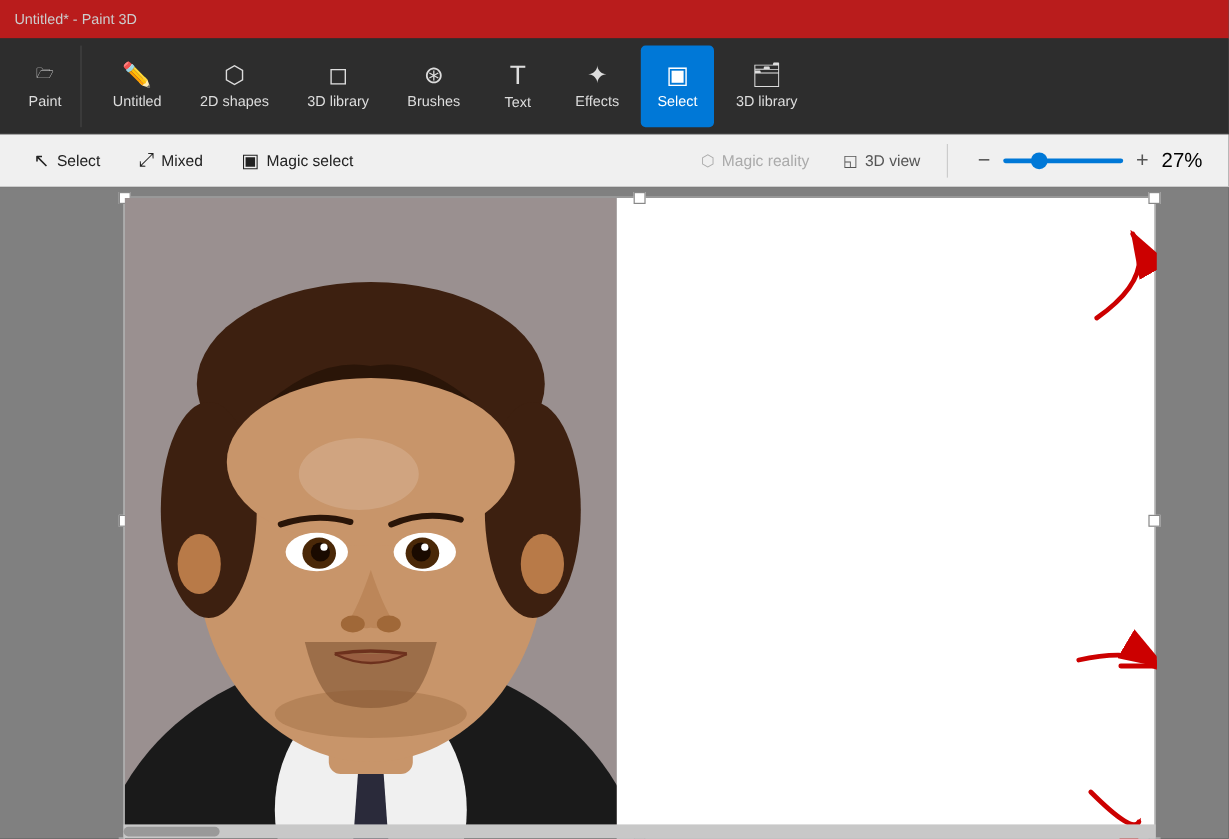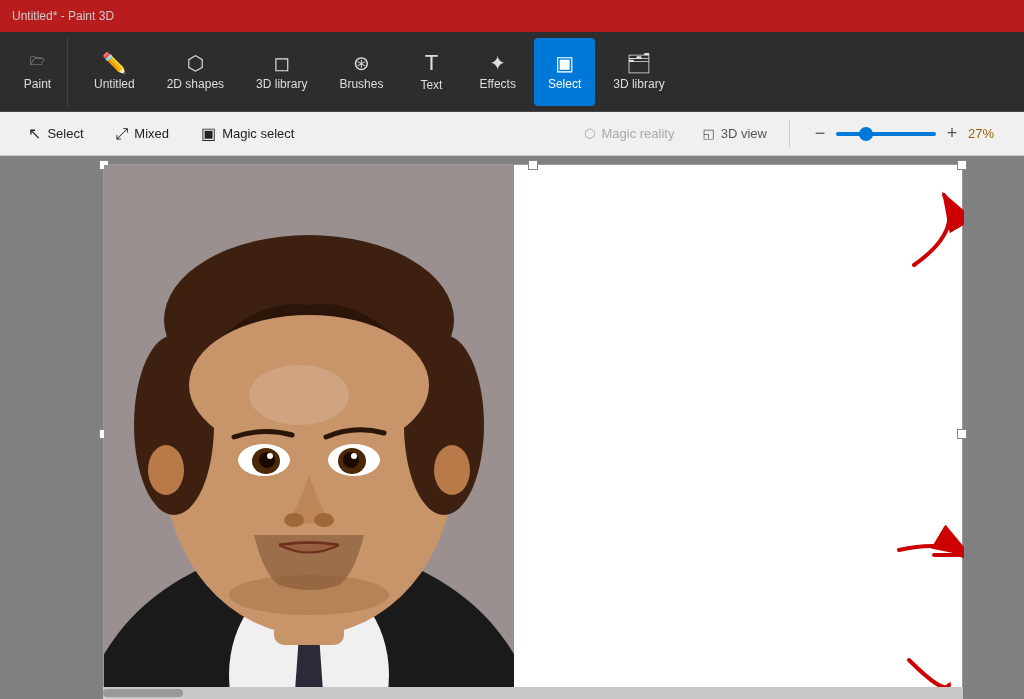--- a/index.html
+++ b/index.html
@@ -135,22 +135,22 @@
     }
     #zoom-slider::-webkit-slider-thumb {
       -webkit-appearance: none;
       width: 14px;
       height: 14px;
       border-radius: 50%;
       background: #0078d7;
       cursor: pointer;
     }
     #zoom-pct {
-      font-size: 13px;
-      color: #a16207;
+      font-size: 17px;
+      color: #000000;
       min-width: 36px;
     }
 
     
     #canvas-area {
       background: #808080;
       position: relative;
       width: 1024px;
       height: calc(699px - 32px - 80px - 44px);
       overflow: hidden;

